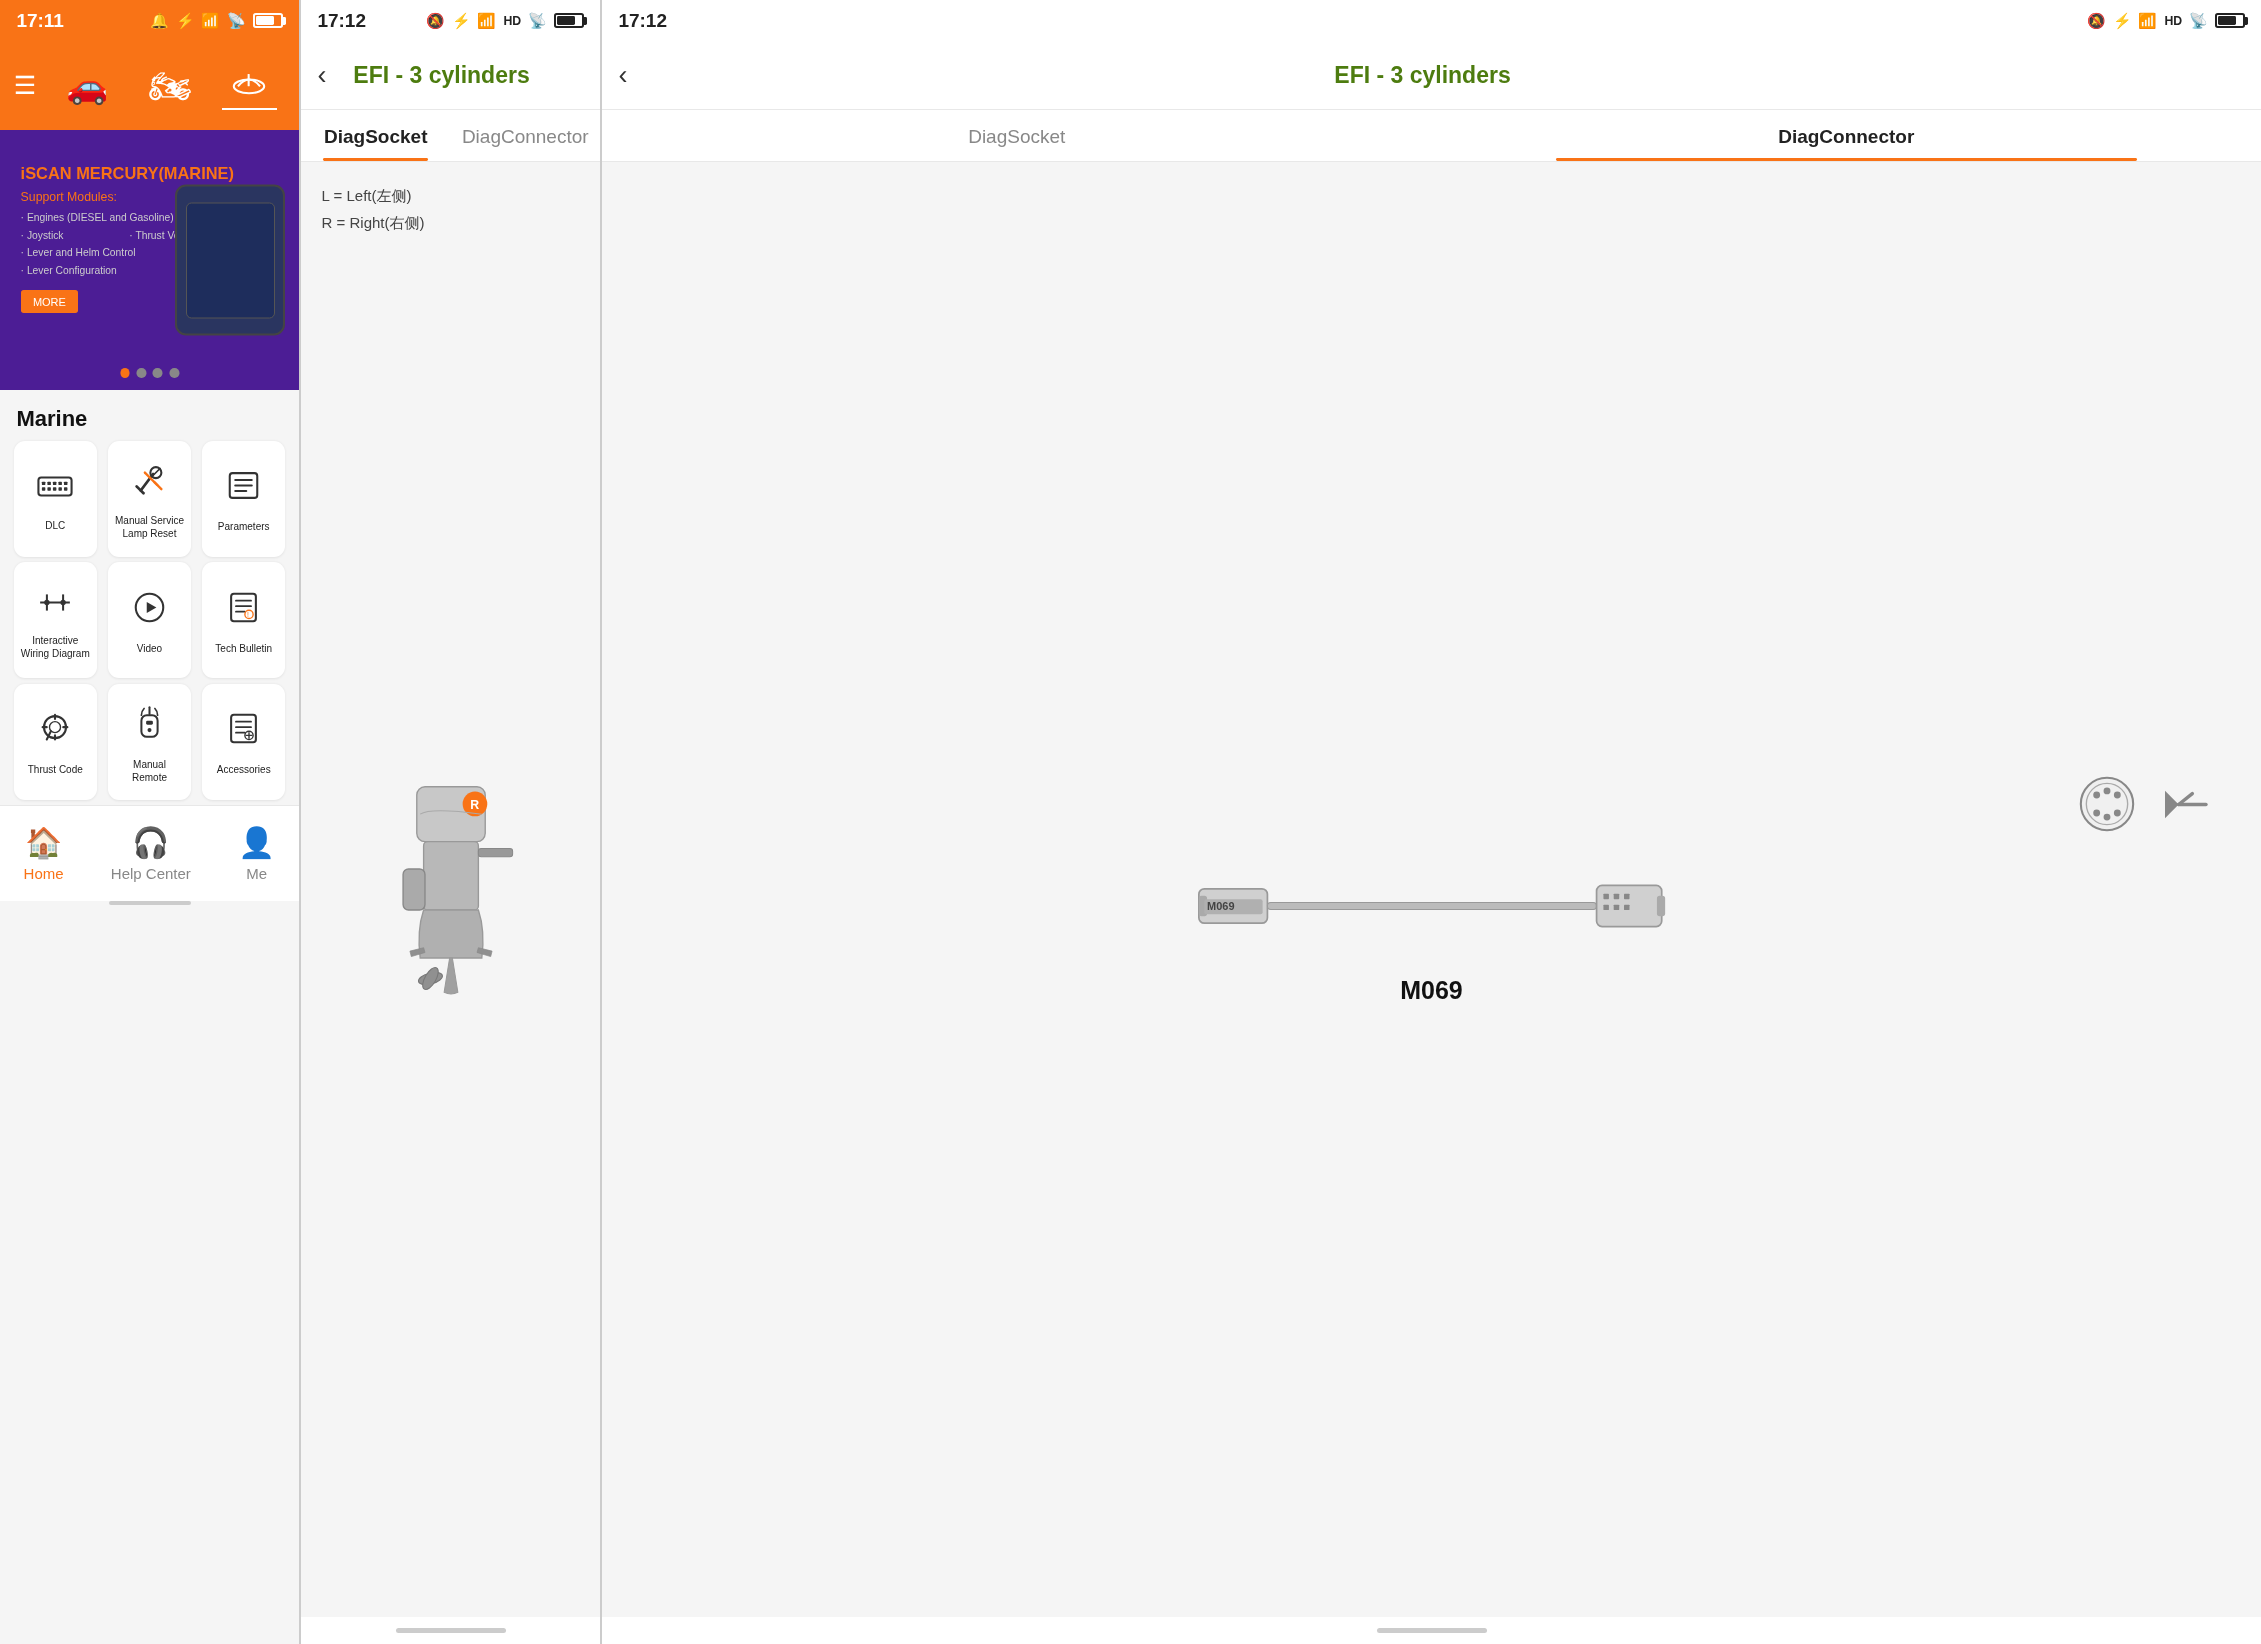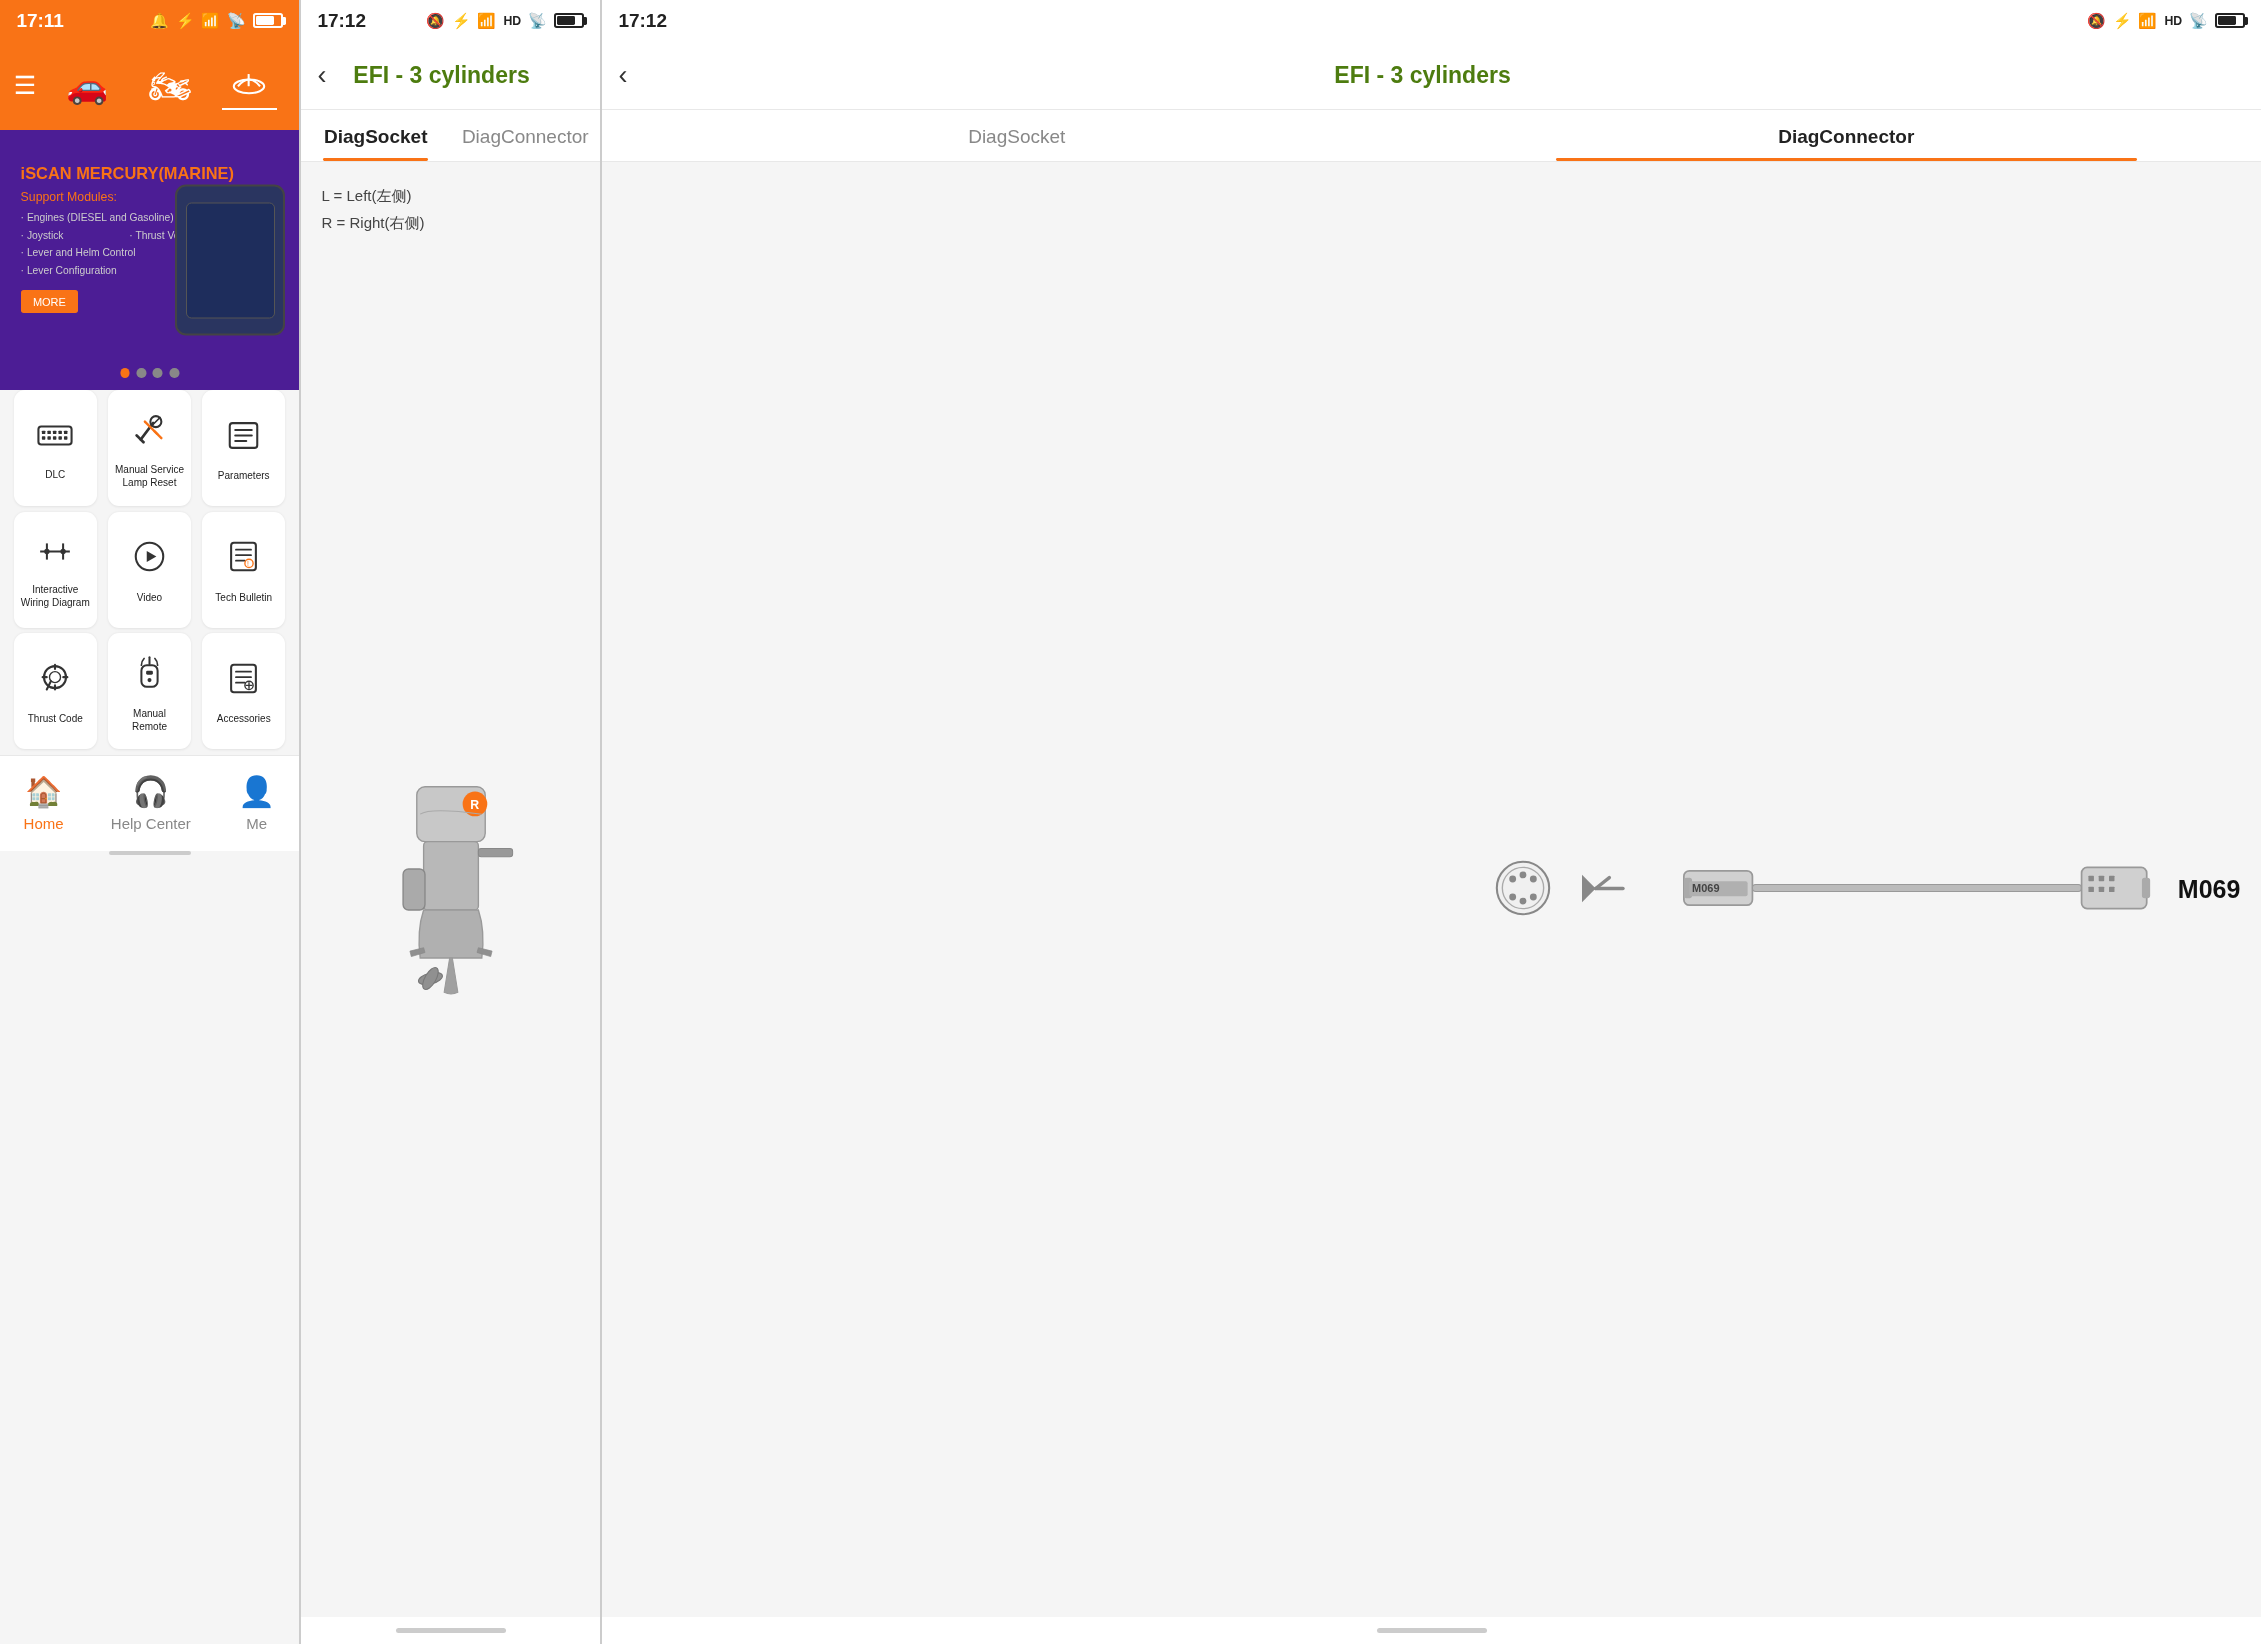--- a/index.html
+++ b/index.html
@@ -436,20 +436,21 @@
       </div>
     </div>
     <div class="banner-dots">
       <div class="dot active"></div>
       <div class="dot"></div>
       <div class="dot"></div>
       <div class="dot"></div>
     </div>
   </div>
 
+  <div class="section-title">Marine</div>
 
   <div class="grid-3">
 
     <div class="grid-card">
       <div class="grid-card-icon">
         <svg width="36" height="29" viewBox="0 0 52 42" fill="none">
           <rect x="2" y="8" width="48" height="26" rx="4" stroke="#333" stroke-width="3" fill="none"></rect>
           <rect x="7" y="14" width="5" height="5" rx="1" fill="#333"></rect>
           <rect x="15" y="14" width="5" height="5" rx="1" fill="#333"></rect>
           <rect x="23" y="14" width="5" height="5" rx="1" fill="#333"></rect>
@@ -688,21 +689,21 @@
     <span class="back-arrow">‹</span>
     <span class="page-header-title">EFI - 3 cylinders</span>
     <span style="width:27px"></span>
   </div>
 
   <div class="tab-bar">
     <div class="tab-item">DiagSocket</div>
     <div class="tab-item active">DiagConnector</div>
   </div>
 
-  <div class="diag-content" style="gap:20.6px;align-items:center;">
+  <div class="diag-content" style="flex-direction:column; gap:20.6px;align-items:center;">
 
     <div style="display:flex; align-items:center; justify-content:flex-end; width:100%; gap:20.6px; padding-right:27px;">
 
       <div>
         <svg width="62" height="62" viewBox="0 0 90 90" fill="none">
           <circle cx="45" cy="45" r="38" stroke="#888" stroke-width="3" fill="#f0f0f0"></circle>
           <circle cx="45" cy="45" r="30" stroke="#aaa" stroke-width="2" fill="none"></circle>
           <circle cx="30" cy="32" r="5" fill="#888"></circle>
           <circle cx="45" cy="26" r="5" fill="#888"></circle>
           <circle cx="60" cy="32" r="5" fill="#888"></circle>

